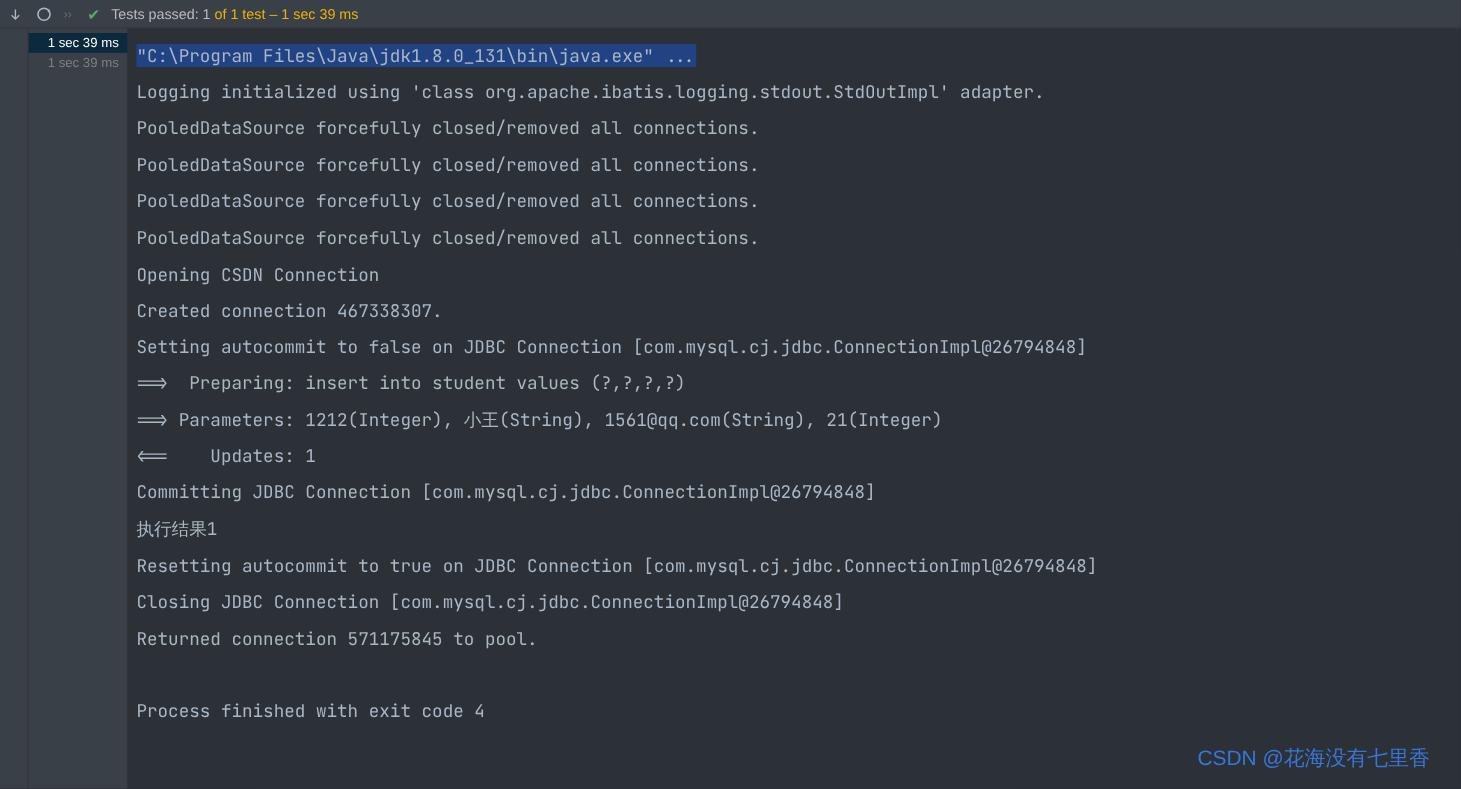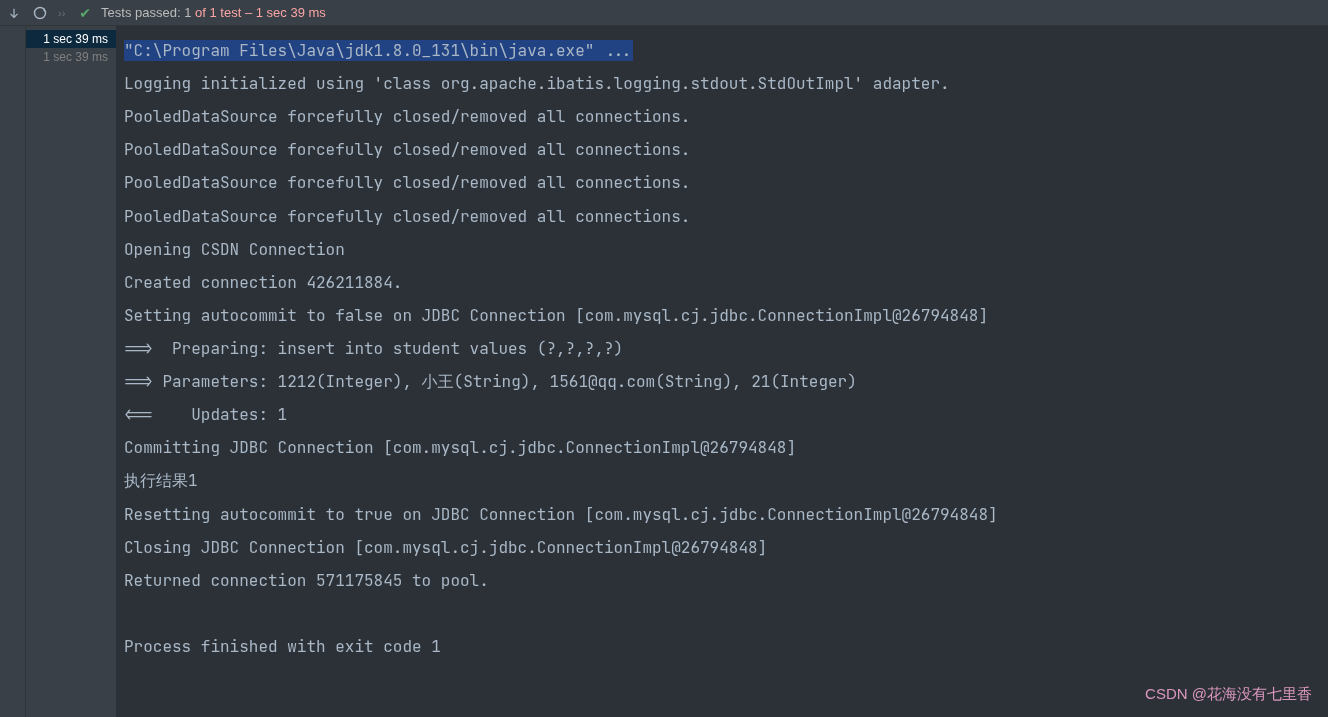--- a/index.html
+++ b/index.html
@@ -34,21 +34,21 @@
       font-size: 11px;
     }
     .status-check {
       color: #59A869;
       font-size: 14px;
       margin-left: 4px;
     }
     .status-text {
       color: #bbbbbb;
     }
-    .status-text .dim { color: #fca5a5; text-align: center; }
+    .status-text .dim { color: #eab308; text-align: center; }
     .main {
       display: flex;
       flex: 1;
       min-height: 0;
     }
     .gutter {
       width: 26px;
       background: #3a4047;
       border-right: 1px solid #313539;
     }
@@ -82,24 +82,24 @@
       position: relative;
     }
     .cmdline {
       background: #214283;
       color: #A9B7C6;
       display: inline;
     }
     .watermark {
       position: absolute;
       bottom: 8px;
-      right: 16px;
-      color: #f9a8d4;
+      right: 28px;
+      color: #3b82f6;
       font-family: Arial, sans-serif;
-      font-size: 15px;
+      font-size: 19px;
       opacity: 0.85;
     }
   </style>
 </head>
 <body>
 
 <div class="toolbar">
   <span class="tool-icon">
     <svg width="14" height="14" viewBox="0 0 16 16">
         <path d="M8 13 L8 3 M4 9 L8 13 L12 9" stroke="#A9B7C6" stroke-width="1.4" fill="none"></path>
@@ -126,26 +126,26 @@
       <span class="dim">1 sec 39 ms</span>
     </div>
   </div>
   <div class="console"><span class="cmdline">"C:\Program Files\Java\jdk1.8.0_131\bin\java.exe" ...</span>
 <span>Logging initialized using 'class org.apache.ibatis.logging.stdout.StdOutImpl' adapter.</span>
 <span>PooledDataSource forcefully closed/removed all connections.</span>
 <span>PooledDataSource forcefully closed/removed all connections.</span>
 <span>PooledDataSource forcefully closed/removed all connections.</span>
 <span>PooledDataSource forcefully closed/removed all connections.</span>
 <span>Opening CSDN Connection</span>
-<span>Created connection 426211884.</span>
+<span>Created connection 467338307.</span>
 <span>Setting autocommit to false on JDBC Connection [com.mysql.cj.jdbc.ConnectionImpl@26794848]</span>
 <span>==&gt;  Preparing: insert into student values (?,?,?,?)</span>
 <span>==&gt; Parameters: 1212(Integer), 小王(String), 1561@qq.com(String), 21(Integer)</span>
 <span>&lt;==    Updates: 1</span>
 <span>Committing JDBC Connection [com.mysql.cj.jdbc.ConnectionImpl@26794848]</span>
 <span>执行结果1</span>
 <span>Resetting autocommit to true on JDBC Connection [com.mysql.cj.jdbc.ConnectionImpl@26794848]</span>
 <span>Closing JDBC Connection [com.mysql.cj.jdbc.ConnectionImpl@26794848]</span>
 <span>Returned connection 571175845 to pool.</span>
 <span></span>
-<span>Process finished with exit code 1</span>
+<span>Process finished with exit code 4</span>
 <div class="watermark">CSDN @花海没有七里香</div></div>
 </div>
 
 </body></html>

